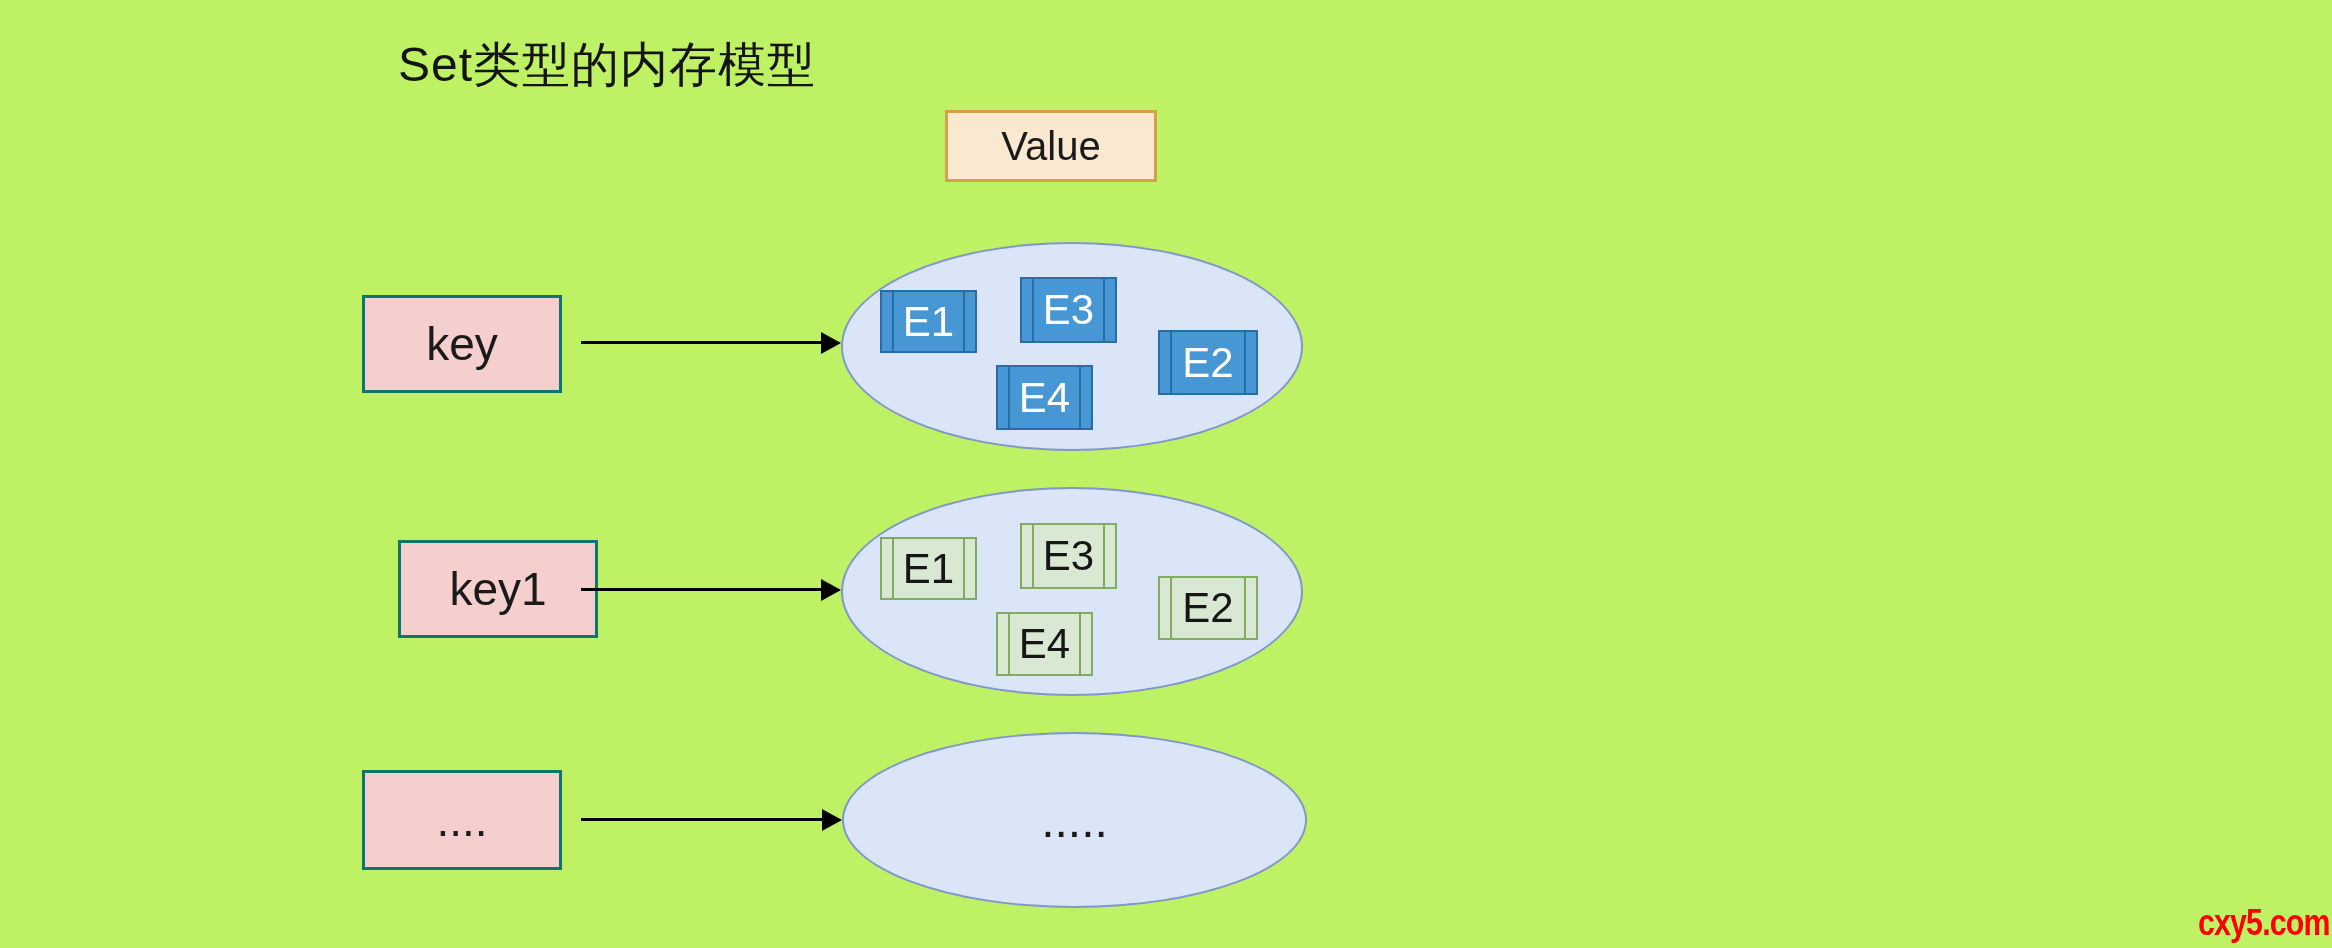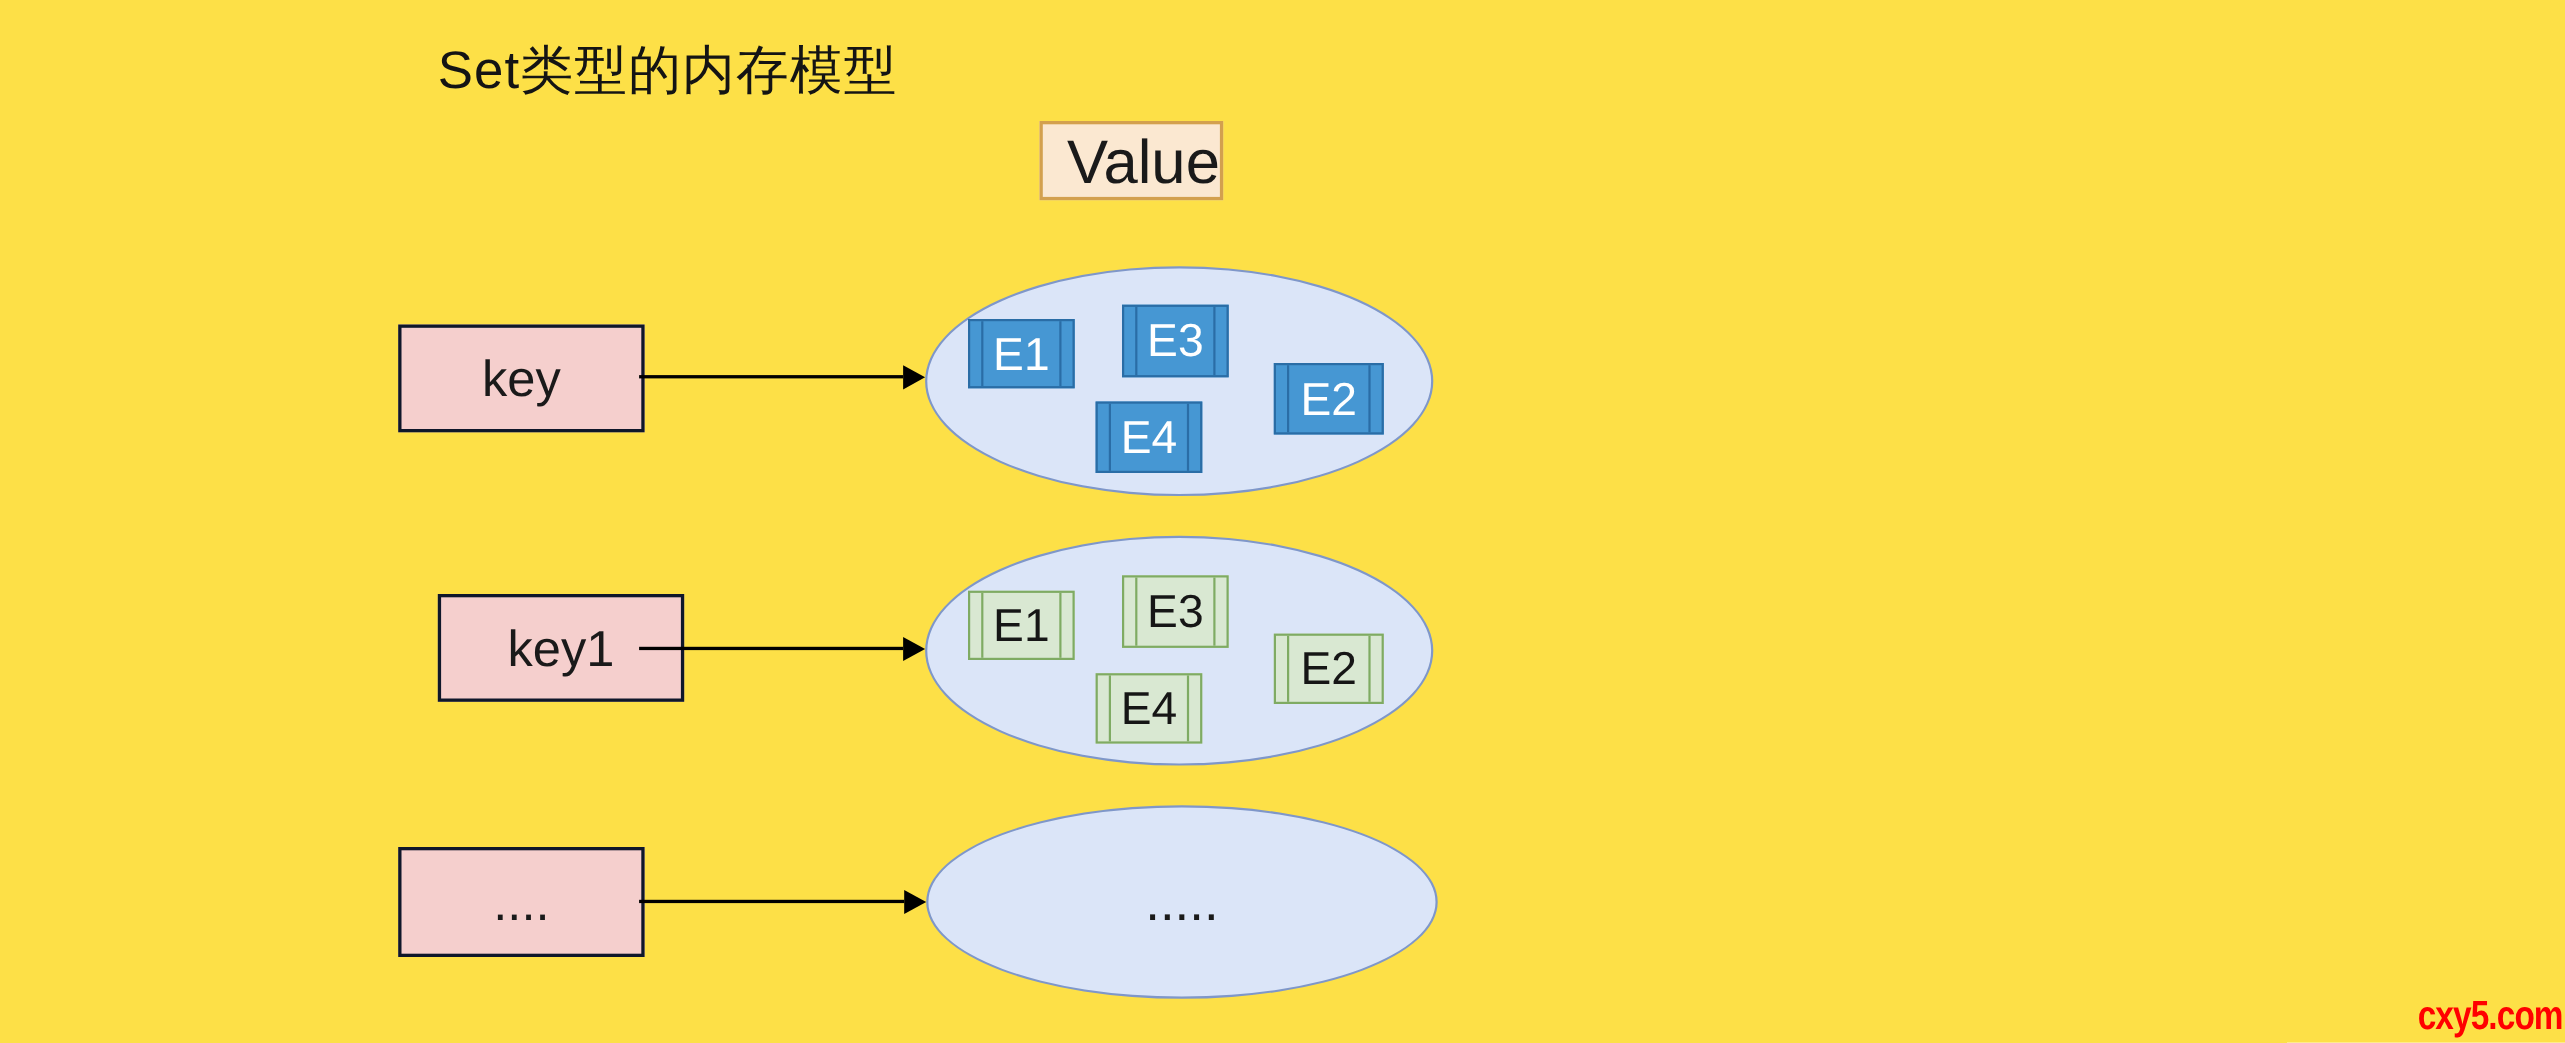--- a/index.html
+++ b/index.html
@@ -1,34 +1,34 @@
 <!DOCTYPE html>
 <html><head>
 <meta charset="utf-8">
 <style>
   html,body { margin:0; padding:0; background:#ffffff; }
   .canvas {
-    position:relative; width:2332px; height:948px; background:#fde047;
+    position:relative; width:2332px; height:948px; background:#bef264;
     font-family:"Liberation Sans","DejaVu Sans",sans-serif; color:#1a1a1a; overflow:hidden;
   }
   .title {
     position:absolute; left:398px; top:34px; font-size:48px; line-height:62px;
     letter-spacing:1px; color:#141414;
   }
   .box {
     position:absolute; box-sizing:border-box; display:flex;
     align-items:center; justify-content:center;
   }
   .value-box {
-    left:945px; top:110px; width:167px; height:72px;
-    background:#fbe8d1; border:3px solid #d3a04e; font-size:56px;justify-content:flex-end;
+    left:945px; top:110px; width:212px; height:72px;
+    background:#fbe8d1; border:3px solid #d3a04e; font-size:40px;
   }
   .key-box {
-    width:224px; height:98px;
-    background:#f5cfcd; border:3px solid #0f172a; font-size:46px;
+    width:200px; height:98px;
+    background:#f5cfcd; border:3px solid #0f766e; font-size:46px;
   }
   .key-row1 { left:362px; top:295px; }
   .key-row2 { left:362px; top:540px;margin-left:36px; }
   .key-row3 { left:362px; top:770px; height:100px; }
   .ellipse {
     position:absolute; box-sizing:border-box; border-radius:50%;
     background:#dbe5f8; border:2px solid #7f97c9;
     display:flex; align-items:center; justify-content:center; font-size:48px;
   }
   .ellipse-1 { left:841px; top:242px; width:462px; height:209px; }

